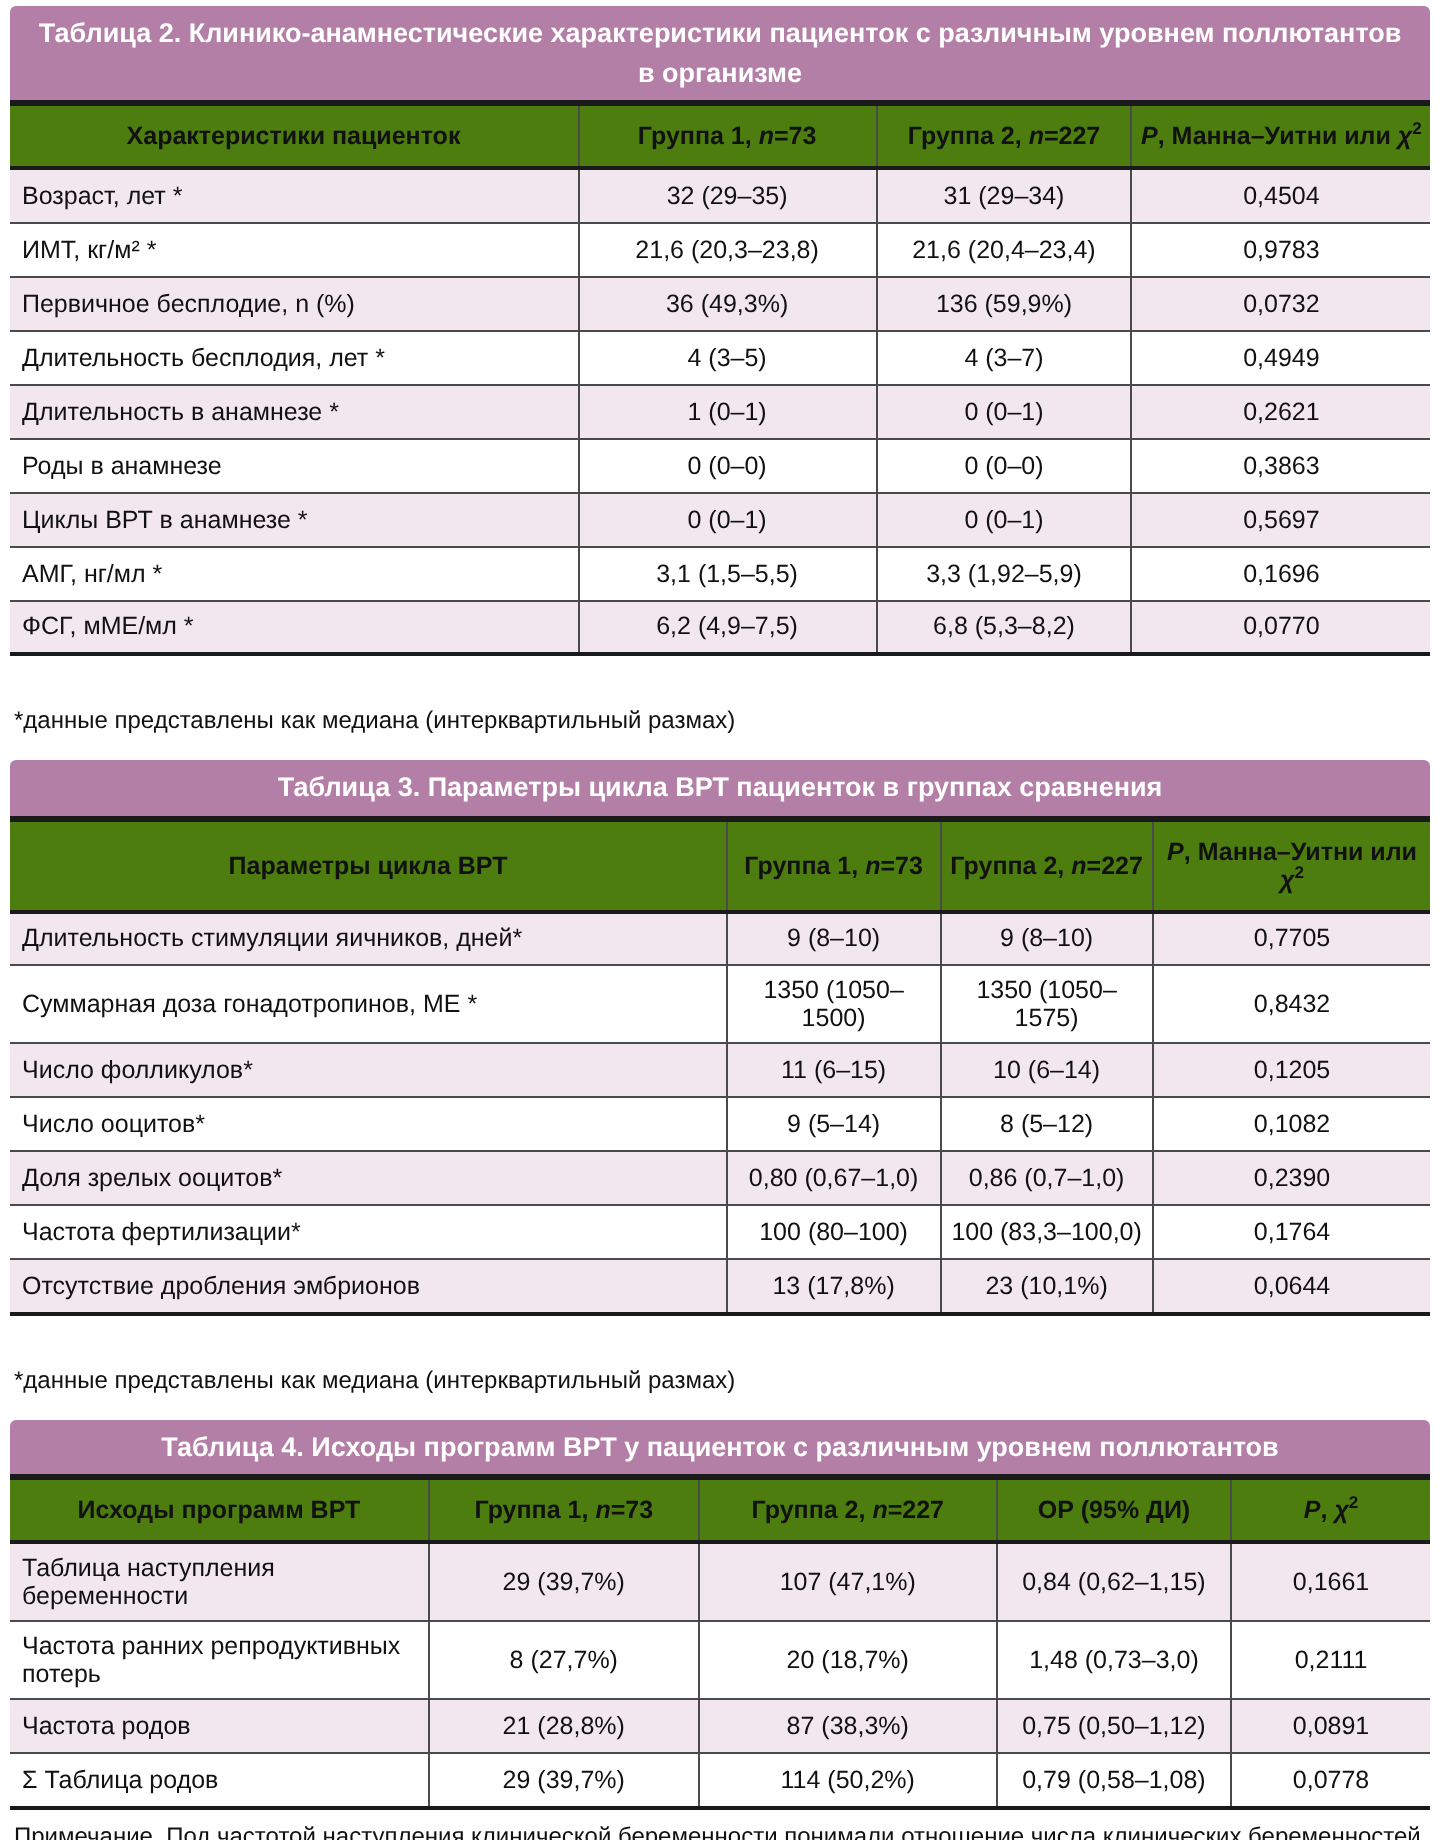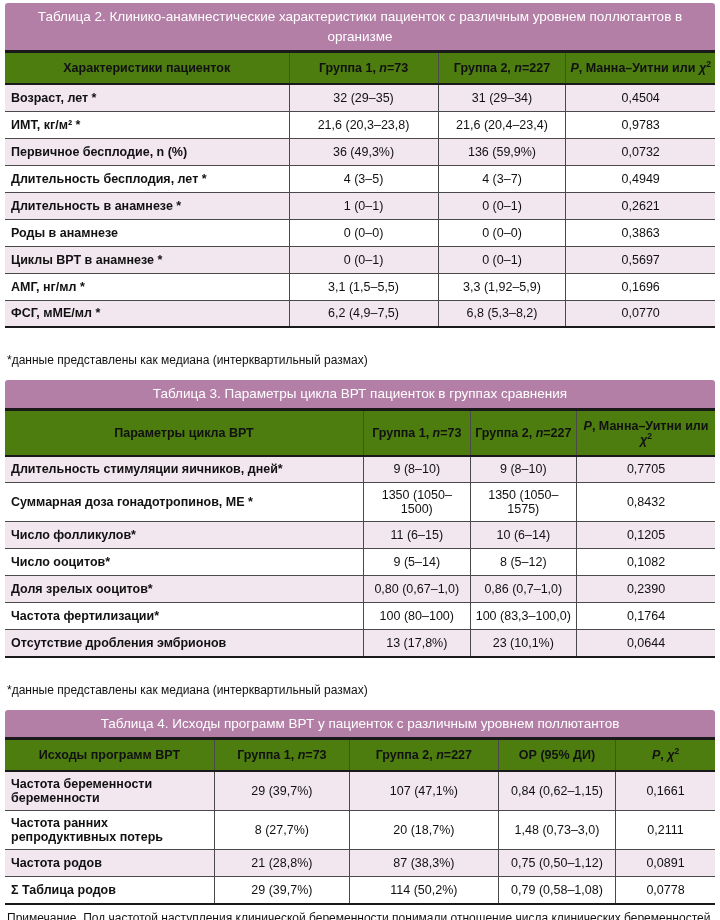--- a/index.html
+++ b/index.html
@@ -16,21 +16,21 @@
     background:#ffffff;
     color:var(--ink);
     font-family:"Liberation Sans", sans-serif;
     font-size:12.5px;
   }
   .page{ padding:3px 5px 6px 5px; }
   .tbl-wrap{ margin-bottom:13px; }
   .title-bar{
     background:var(--title-bg);
     color:#ffffff;
-    font-weight:400;
+    font-weight:700;
     text-align:center;
     font-size:13.5px;
     line-height:1.45;
     padding:4px 14px;
     border-radius:3px 3px 0 0;
     border-bottom:3px solid var(--line-dark);
   }
   table.tbl{
     width:100%;
     border-collapse:collapse;
@@ -50,21 +50,21 @@
     background:#4d7c0f;
   }
   table.tbl tbody td{
     border-bottom:1px solid var(--line);
     padding:5px 5px;
     height:27px;
     text-align:center;
   }
   table.tbl tbody tr:nth-child(odd){ background:var(--row-pink); }
   table.tbl tbody tr:last-child td{ border-bottom:2px solid var(--line-dark); }
-  table.tbl tbody td:first-child{ text-align:left; padding-left:6px;font-weight:bold; }
+  table.tbl tbody td:first-child{ text-align:left; padding-left:6px; }
   .footnote{
     font-size:12px;
     padding:5px 2px 0 2px;
     margin-top:20px;
   }
   .note{
     font-size:12px;
     line-height:1.2;
     padding:6px 2px 0 2px;
     text-align:left;
@@ -233,21 +233,21 @@
         <tr>
           <td><span>Исходы программ ВРТ</span></td>
           <td><span>Группа 1, </span><span class="it">n</span><span>=73</span></td>
           <td><span>Группа 2, </span><span class="it">n</span><span>=227</span></td>
           <td><span>ОР (95% ДИ)</span></td>
           <td><span class="it">P</span><span>, </span><span class="it">χ</span><sup>2</sup></td>
         </tr>
       </thead>
       <tbody>
           <tr>
-            <td>Частота беременности беременности</td>
+            <td>Таблица наступления беременности</td>
             <td>29 (39,7%)</td>
             <td>107 (47,1%)</td>
             <td>0,84 (0,62–1,15)</td>
             <td>0,1661</td>
           </tr>
           <tr>
             <td>Частота ранних репродуктивных потерь</td>
             <td>8 (27,7%)</td>
             <td>20 (18,7%)</td>
             <td>1,48 (0,73–3,0)</td>

